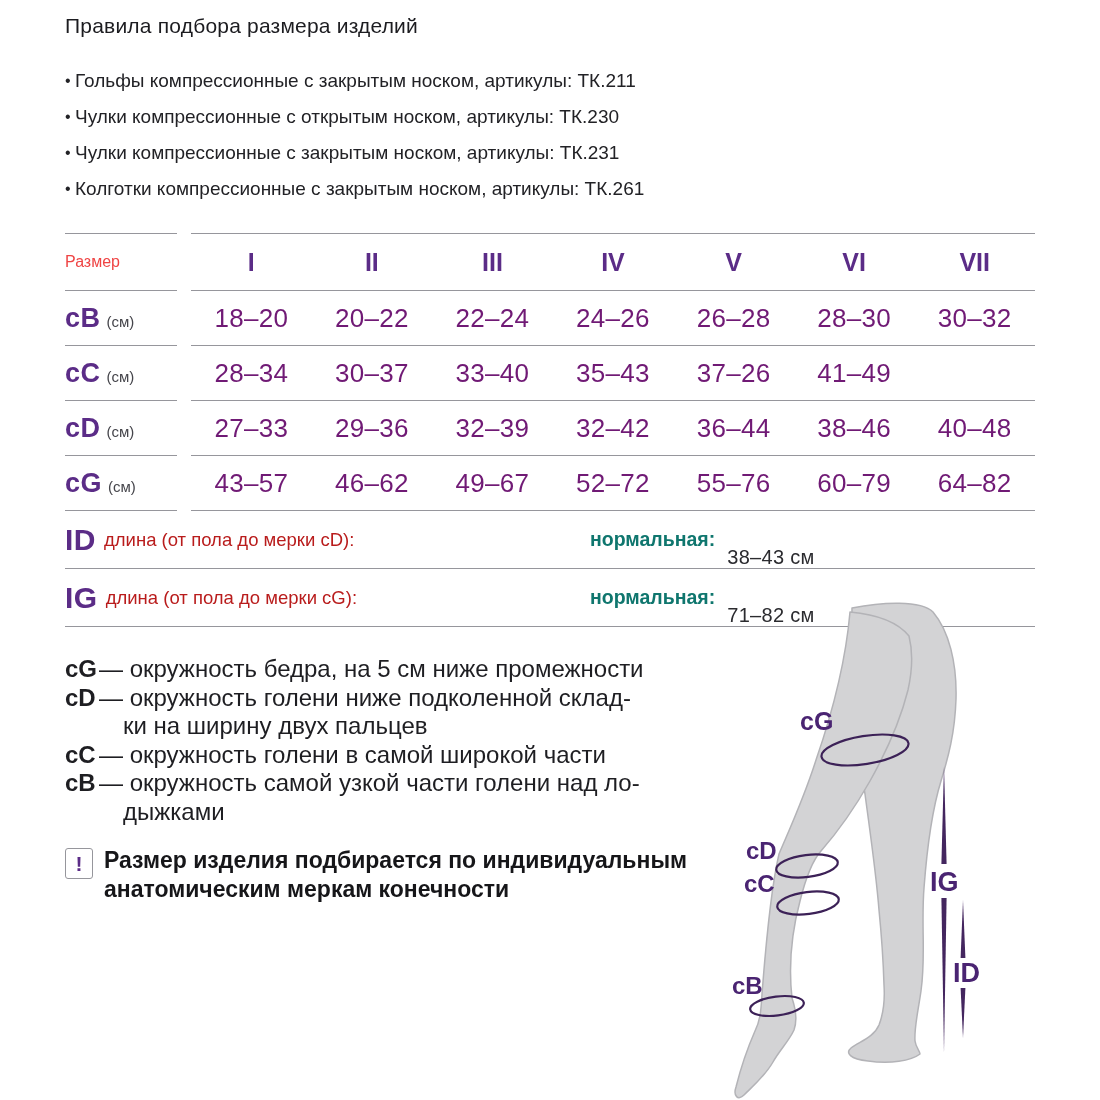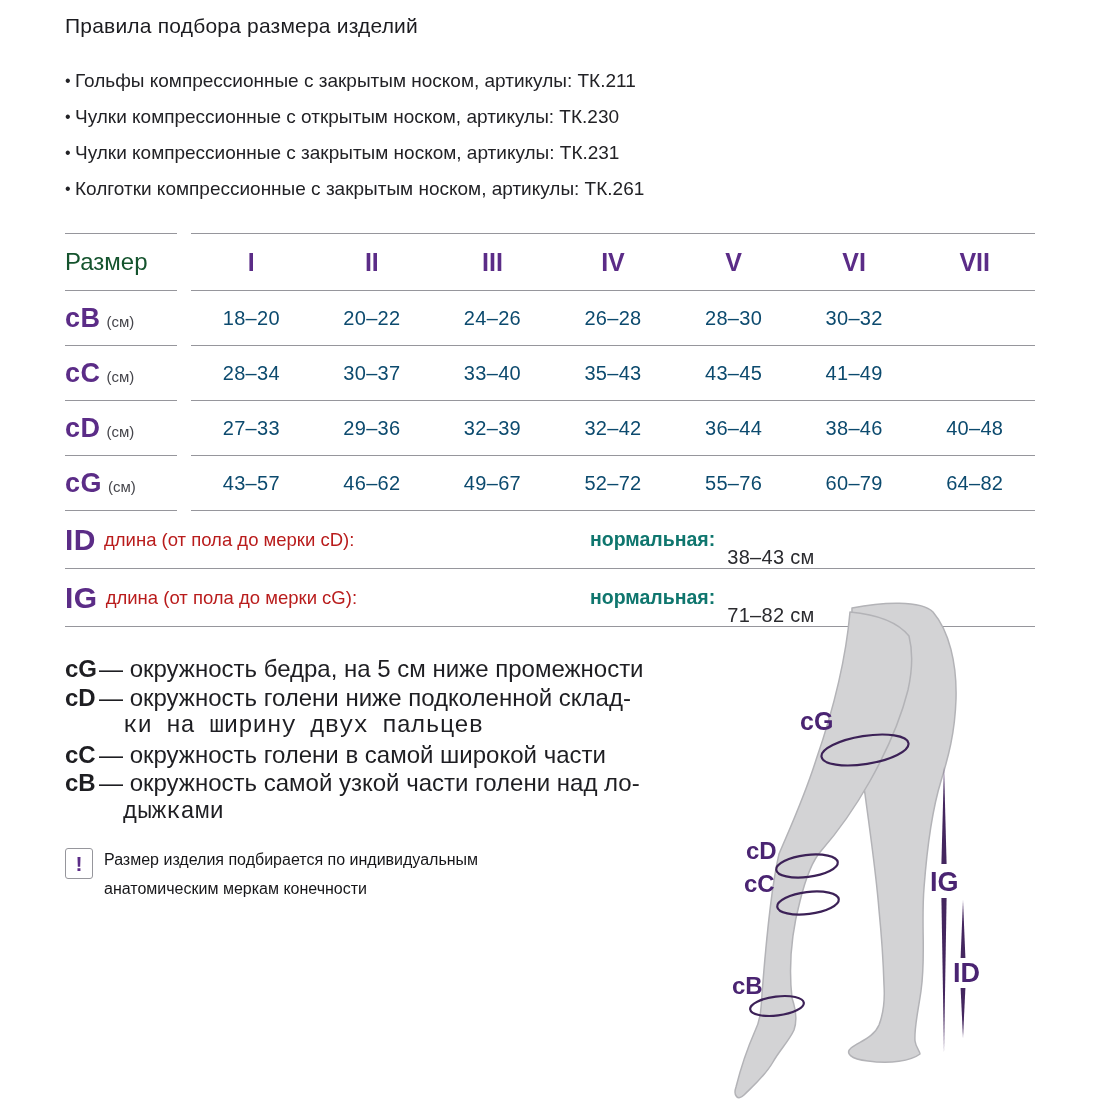--- a/index.html
+++ b/index.html
@@ -32,51 +32,51 @@
     border-bottom:1px solid var(--line);
   }
   .tvals{
     flex:1;display:grid;grid-template-columns:repeat(7,1fr);
     border-bottom:1px solid var(--line);
   }
   .trow.thead .tlabel,.trow.thead .tvals{border-top:1px solid var(--line);}
   .thead{height:58px;}
   .drow{height:55px;}
   .tvals .cell{display:flex;align-items:center;justify-content:center;}
-  .size-word{font-size:24px;color:#14532d;}
+  .size-word{font-size:16px;color:#ef4444;}
   .roman{font-size:25px;font-weight:700;color:var(--accent);}
   .param{font-size:27px;font-weight:800;color:var(--accent);letter-spacing:.5px;}
   .unit{font-size:15px;color:var(--muted);margin-left:6px;padding-top:6px;}
-  .val{font-size:20px;color:#0c4a6e;letter-spacing:.3px;}
+  .val{font-size:26px;color:#701a75;letter-spacing:.3px;}
 
   .lrow{
     height:57px;display:flex;align-items:center;
     border-bottom:1px solid var(--line);
   }
   .lrow .lparam{font-size:30px;font-weight:800;color:var(--accent);letter-spacing:.5px;}
   .lrow .ldesc{font-size:18.5px;color:#b91c1c;margin-left:8px;}
   .lrow .lleft{width:525px;display:flex;align-items:center;}
   .lrow .lnorm{font-size:19.5px;font-weight:700;color:#0f766e;}
   .lrow .lval{font-size:20px;color:#2b2b2f;margin-left:12px;letter-spacing:.3px;margin-top:36px;}
 
   
   .definitions{margin-top:28px;width:665px;}
   .def-line{font-size:24px;line-height:28.5px;color:#1e1e22;white-space:nowrap;}
   .def-line .term{font-weight:700;display:inline-block;min-width:34px;}
-  .def-line.cont{padding-left:58px;font-family:Liberation Mono, monospace;}
+  .def-line.cont{padding-left:58px;}
 
   
   .warning{margin-top:20px;display:flex;align-items:flex-start;width:660px;}
   .warn-icon{
     flex:0 0 auto;width:26px;height:29px;margin-top:2px;
     border:1.5px solid var(--line);border-radius:3px;
     display:flex;align-items:center;justify-content:center;
     color:var(--accent);font-size:21px;font-weight:800;
   }
-  .warn-text{margin-left:11px;font-size:16px;line-height:28.5px;font-weight:400;color:#161619;}
+  .warn-text{margin-left:11px;font-size:23px;line-height:28.5px;font-weight:700;color:#161619;}
 
   
   .figure{position:absolute;left:700px;top:600px;width:360px;height:500px;}
 </style>
 </head>
 <body>
 
 <div class="content">
 
   <div class="page-title">Правила подбора размера изделий</div>
@@ -125,20 +125,23 @@
           <span class="unit">(см)</span>
         </div>
       <div class="tvals">
         <div class="cell">
             <span class="val">18–20</span>
           </div>
         <div class="cell">
             <span class="val">20–22</span>
           </div>
         <div class="cell">
+            <span class="val">22–24</span>
+          </div>
+        <div class="cell">
             <span class="val">24–26</span>
           </div>
         <div class="cell">
             <span class="val">26–28</span>
           </div>
         <div class="cell">
             <span class="val">28–30</span>
           </div>
         <div class="cell">
             <span class="val">30–32</span>
@@ -158,21 +161,21 @@
         <div class="cell">
             <span class="val">30–37</span>
           </div>
         <div class="cell">
             <span class="val">33–40</span>
           </div>
         <div class="cell">
             <span class="val">35–43</span>
           </div>
         <div class="cell">
-            <span class="val">43–45</span>
+            <span class="val">37–26</span>
           </div>
         <div class="cell">
             <span class="val">41–49</span>
           </div>
       </div>
     </div>
 
     <div class="trow drow">
       <div class="tlabel">
           <span class="param">cD</span>

